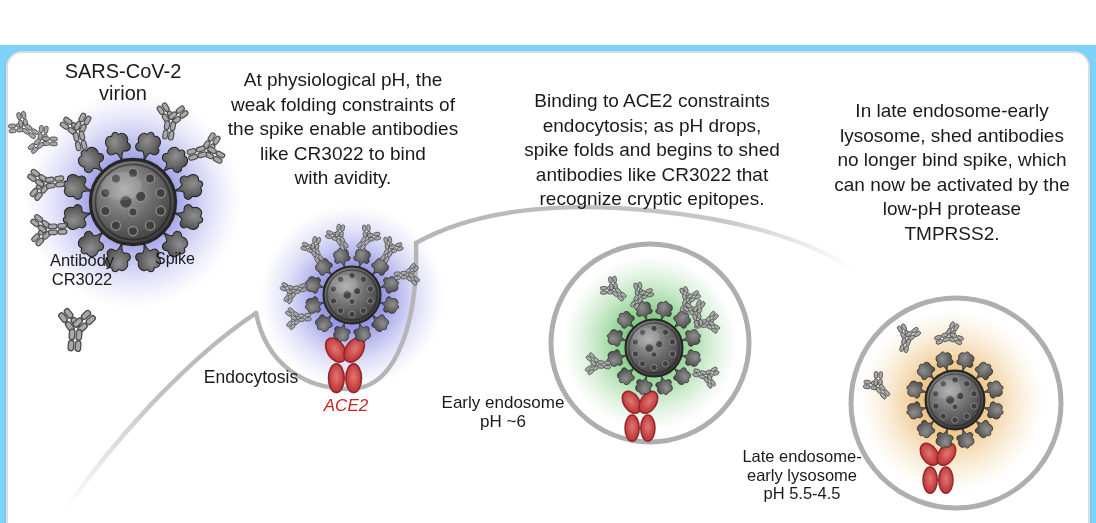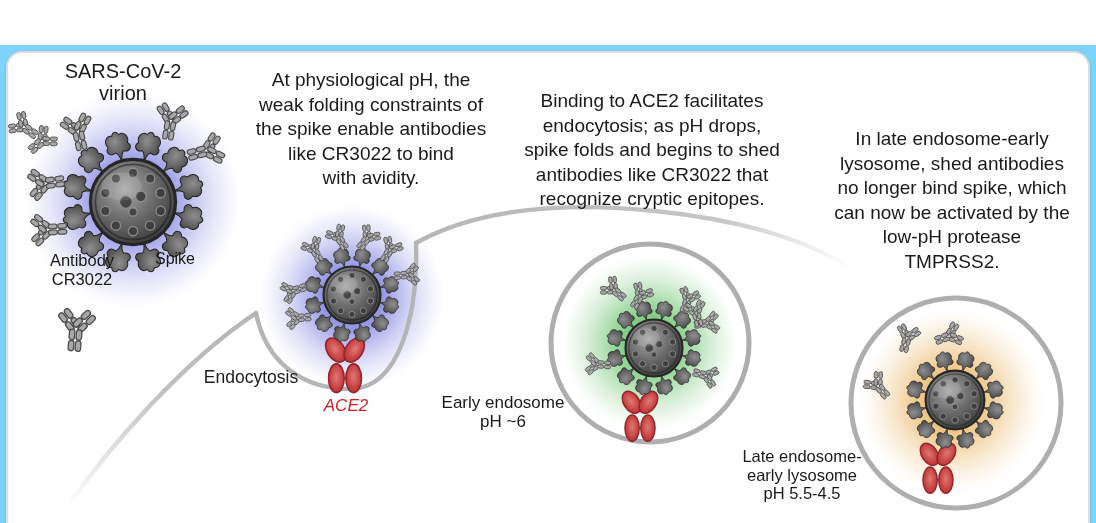--- a/index.html
+++ b/index.html
@@ -12,23 +12,23 @@
     background:#ffffff;border:2px solid #dcdcdc;border-radius:16px;
     box-shadow:0 1px 3px rgba(0,0,0,0.15);
   }
   svg.gfx{position:absolute;left:0;top:0;width:1096px;height:523px;}
   .txt{
     position:absolute;white-space:pre-line;text-align:center;color:#1a1a1a;
     font-family:"Liberation Sans",sans-serif;
   }
   .title{left:23px;top:15px;width:200px;font-size:20px;line-height:22px;}
   .cap{font-size:19px;line-height:24.5px;}
-  .cap2{left:216px;top:23px;width:310px;text-align:center;}
+  .cap2{left:188px;top:23px;width:310px;text-align:center;}
   .cap3{left:497px;top:44px;width:310px;}
-  .cap4{left:812px;top:82px;width:280px;}
+  .cap4{left:812px;top:54px;width:280px;}
   .lbl{font-size:17px;line-height:19px;}
   .spikeLbl{left:145px;top:204px;width:60px;font-size:16px;}
   .abLbl{left:32px;top:206px;width:100px;text-align:center;font-size:16.5px;}
   .endoLbl{left:196px;top:323px;width:110px;font-size:17.5px;}
   .ace2Lbl{left:317px;top:351px;width:58px;color:#cc2222;font-style:italic;}
   .earlyLbl{left:430px;top:349px;width:146px;line-height:18.5px;}
   .lateLbl{left:732px;top:402px;width:140px;font-size:16.5px;line-height:18.5px;}
 </style>
 </head>
 <body>
@@ -205,21 +205,21 @@
     </g>
   </svg>
 
   <div class="txt title">SARS-CoV-2
 virion</div>
   <div class="txt cap cap2">At physiological pH, the
 weak folding constraints of
 the spike enable antibodies
 like CR3022 to bind
 with avidity.</div>
-  <div class="txt cap cap3">Binding to ACE2 facilitates
+  <div class="txt cap cap3">Binding to ACE2 constraints
 endocytosis; as pH drops,
 spike folds and begins to shed
 antibodies like CR3022 that
 recognize cryptic epitopes.</div>
   <div class="txt cap cap4">In late endosome-early
 lysosome, shed antibodies
 no longer bind spike, which
 can now be activated by the
 low-pH protease
 TMPRSS2.</div>

